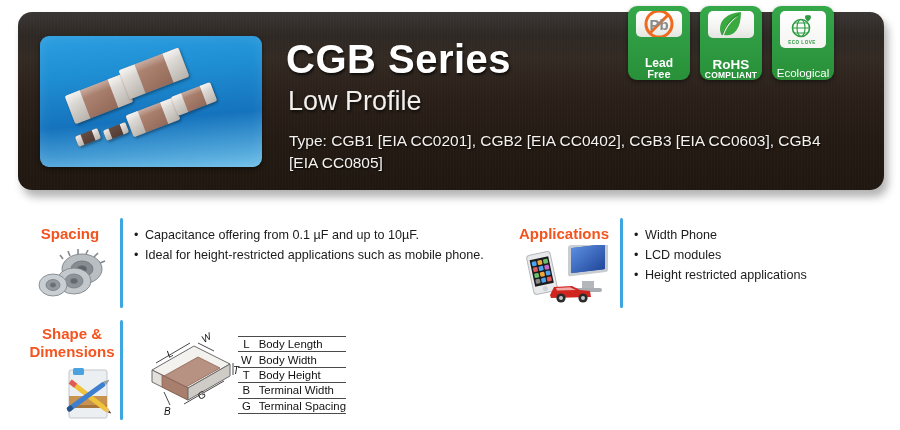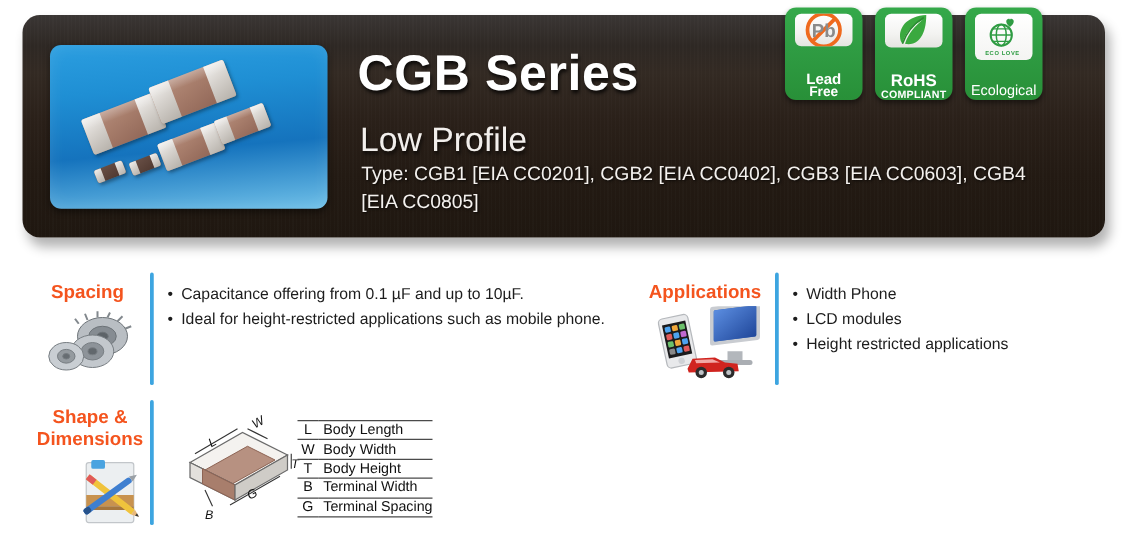--- a/index.html
+++ b/index.html
@@ -96,28 +96,28 @@
     color: #ffffff;
     letter-spacing: 0.5px;
     line-height: 1.05;
     text-shadow: 1px 2px 3px rgba(0,0,0,0.75);
     margin: 0;
   }
   #series-subtitle {
     font-size: 27px;
     color: #f2efec;
     line-height: 1.2;
-    margin: 16px 0 0 2px;
+    margin: 5px 0 0 2px;
     text-shadow: 1px 2px 3px rgba(0,0,0,0.7);
   }
   #type-line {
     font-size: 15.5px;
     color: #f4f1ee;
     line-height: 1.42;
-    margin: 1px 0 0 3px;
+    margin: 13px 0 0 3px;
     text-shadow: 1px 1px 2px rgba(0,0,0,0.75);
     max-width: 540px;
   }
 
   
   #badges {
     position: absolute;
     left: 628px;
     top: 6px;
     display: flex;

